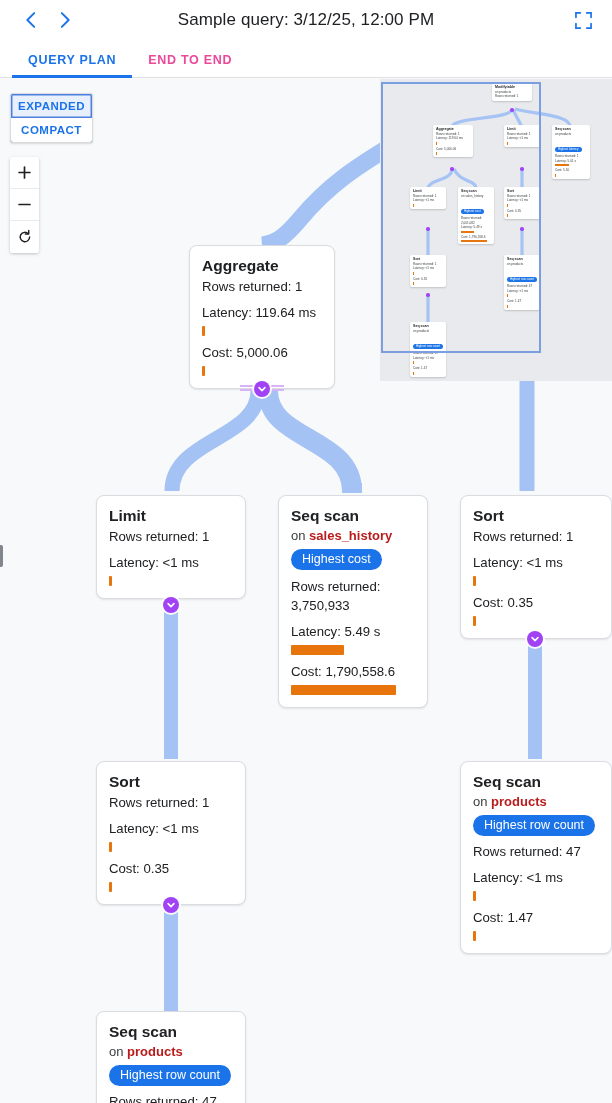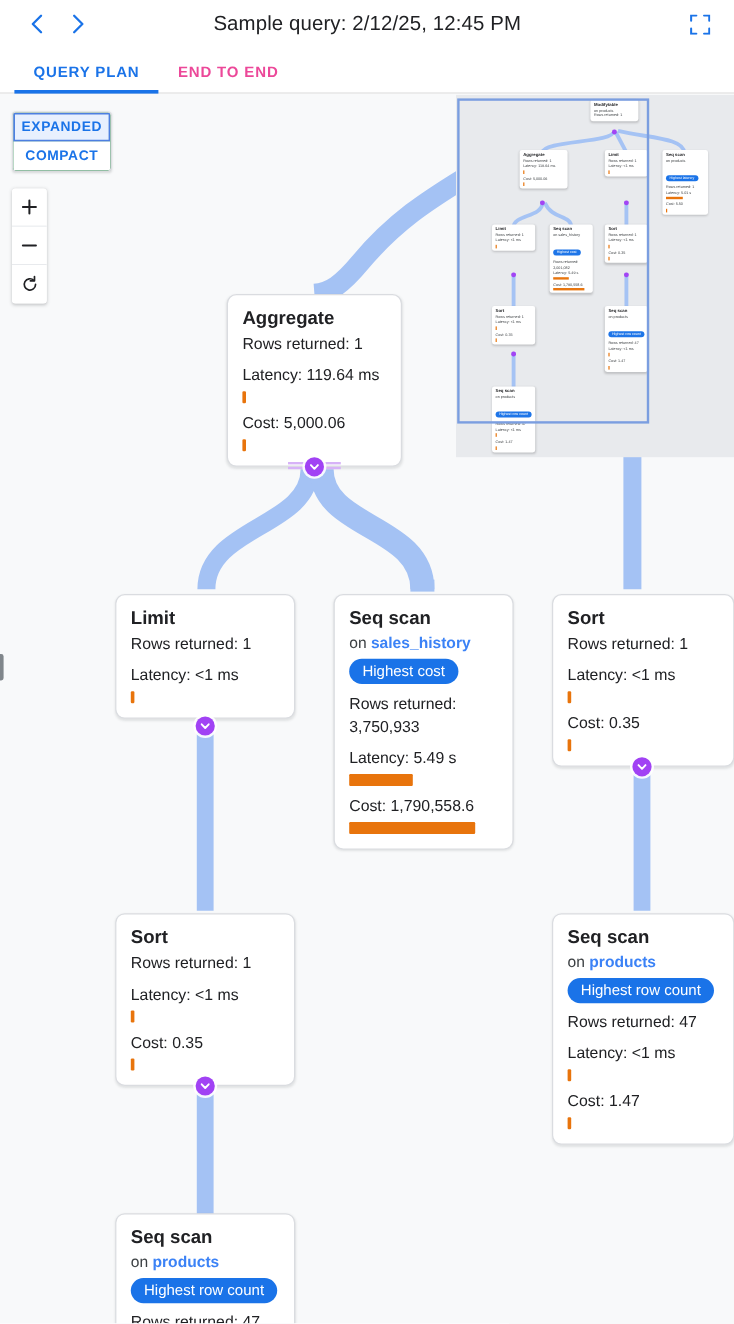--- a/index.html
+++ b/index.html
@@ -103,21 +103,21 @@
   .mini-dot { position:absolute; width:3.5px; height:3.5px; border-radius:50%; background:#a142f4; }
 
   
   .node {
     position:absolute; background:#fff; border:1px solid #dadce0;
     border-radius:8px; box-shadow:0 1px 2px rgba(60,64,67,.12);
     padding:10px 12px 12px 12px; z-index:10;
   }
   .node-title { font-size:15.5px; font-weight:700; color:#202124; line-height:20px; }
   .node-on { font-size:13px; color:#3c4043; line-height:19px; }
-  .node-on b { font-weight:700; color:#3b82f6;text-align:center; }
+  .node-on b { font-weight:700; color:#b91c1c;text-align:center; }
   .badge {
     display:inline-block; background:#1a73e8; color:#fff;
     font-size:12.5px; font-weight:500; border-radius:11px;
     padding:2px 11px; margin:4px 0 2px 0; line-height:17px;
   }
   .metric { font-size:13.2px; color:#202124; line-height:19px; margin-top:7px; }
   .metric.first { margin-top:1px; }
   .bar { height:10px; background:#e8740c; margin-top:4px; border-radius:1px; }
   .bar.tick { width:3px; }
 
@@ -144,21 +144,21 @@
     <div class="nav-btn">
       <svg width="22" height="22" viewBox="0 0 24 24">
         <path d="M15.5 4.5 L8 12 L15.5 19.5" fill="none" stroke="#1a73e8" stroke-width="2.1" stroke-linecap="round" stroke-linejoin="round"></path>
       </svg>
     </div>
     <div class="nav-btn">
       <svg width="22" height="22" viewBox="0 0 24 24">
         <path d="M8.5 4.5 L16 12 L8.5 19.5" fill="none" stroke="#1a73e8" stroke-width="2.1" stroke-linecap="round" stroke-linejoin="round"></path>
       </svg>
     </div>
-    <div class="header-title">Sample query: 2/12/25, 12:45 PM</div>
+    <div class="header-title">Sample query: 3/12/25, 12:00 PM</div>
     <div class="fullscreen-btn">
       <svg width="17" height="17" viewBox="0 0 18 18">
         <path d="M1 5.6V1h4.6M12.4 1H17v4.6M17 12.4V17h-4.6M5.6 17H1v-4.6" fill="none" stroke="#1a73e8" stroke-width="1.8" stroke-linecap="round"></path>
       </svg>
     </div>
   </div>
 
   <div class="tabs">
     <div class="tab active">QUERY PLAN</div>
     <div class="tab">END TO END</div>

